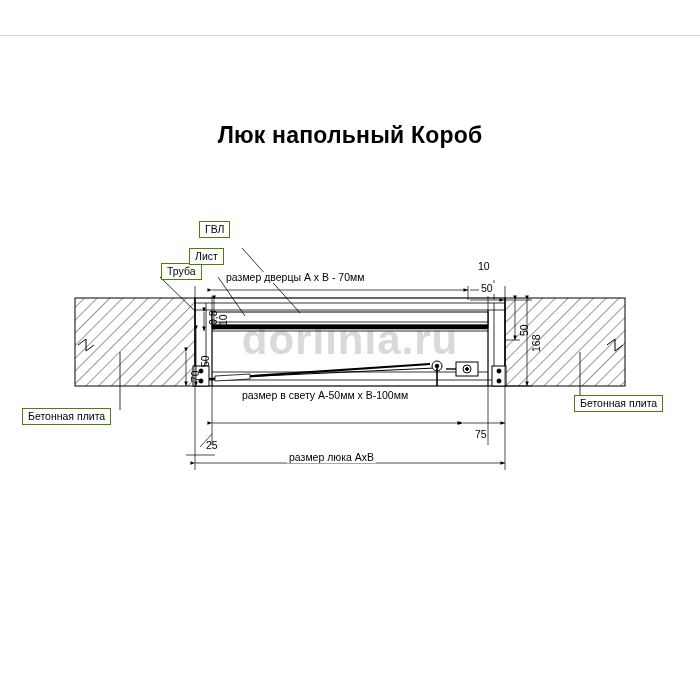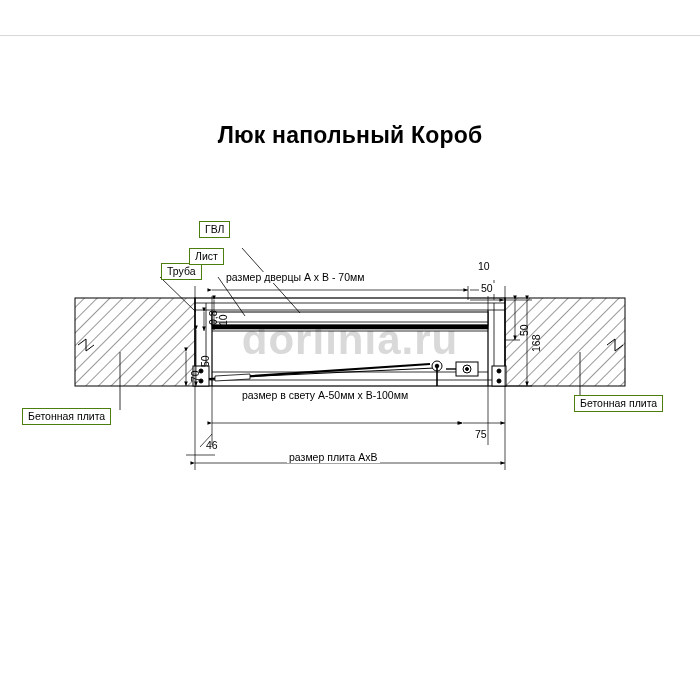--- a/index.html
+++ b/index.html
@@ -218,35 +218,35 @@
   <div class="lbl box" style="left:199px; top:221px;">ГВЛ</div>
 
   <div class="lbl box" style="left:22px; top:408px;">Бетонная плита</div>
 
   <div class="lbl box" style="left:574px; top:395px;">Бетонная плита</div>
 
   <div class="lbl onwhite" style="left:224px; top:272px;">размер дверцы А х В - 70мм</div>
 
   <div class="lbl onwhite" style="left:228px; top:390px;margin-left:12px;">размер в свету А-50мм х В-100мм</div>
 
-  <div class="lbl onwhite" style="left:287px; top:452px;">размер плита АхВ</div>
+  <div class="lbl onwhite" style="left:287px; top:452px;">размер люка АхВ</div>
 
   <div class="lbl onwhite" style="left:476px; top:261px;">10</div>
 
   <div class="lbl onwhite" style="left:479px; top:283px;">50</div>
 
   <div class="lbl rot" style="left:218px; top:326px;">10</div>
 
   <div class="lbl rot" style="left:208px; top:325px;">0,8</div>
 
   <div class="lbl rot" style="left:200px; top:367px;">50</div>
 
   <div class="lbl rot" style="left:190px; top:382px;">70</div>
 
-  <div class="lbl" style="left:206px; top:440px;">46</div>
+  <div class="lbl" style="left:206px; top:440px;">25</div>
 
   <div class="lbl" style="left:475px; top:413px;margin-top:16px;">75</div>
 
   <div class="lbl rot" style="left:519px; top:336px;">50</div>
 
   <div class="lbl rot" style="left:531px; top:352px;">168</div>
 
 </div>
 
 </body></html>

